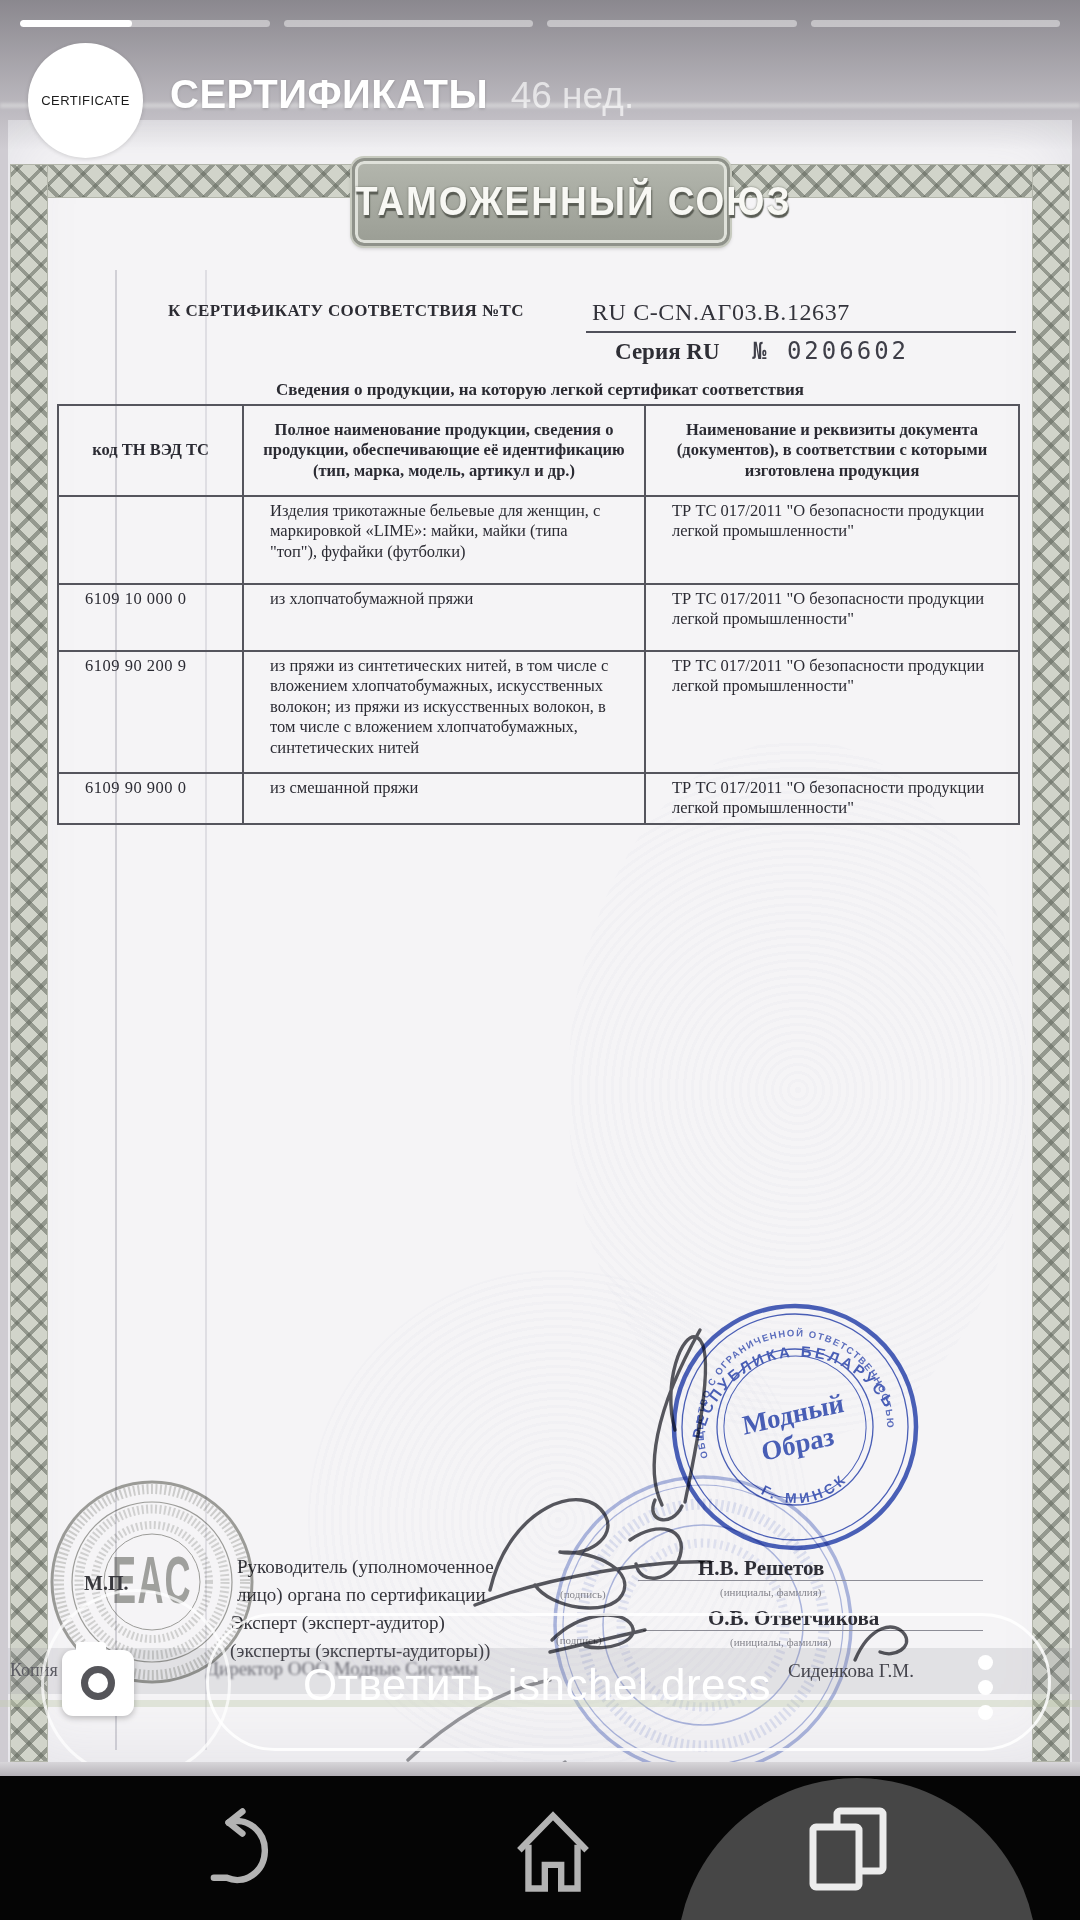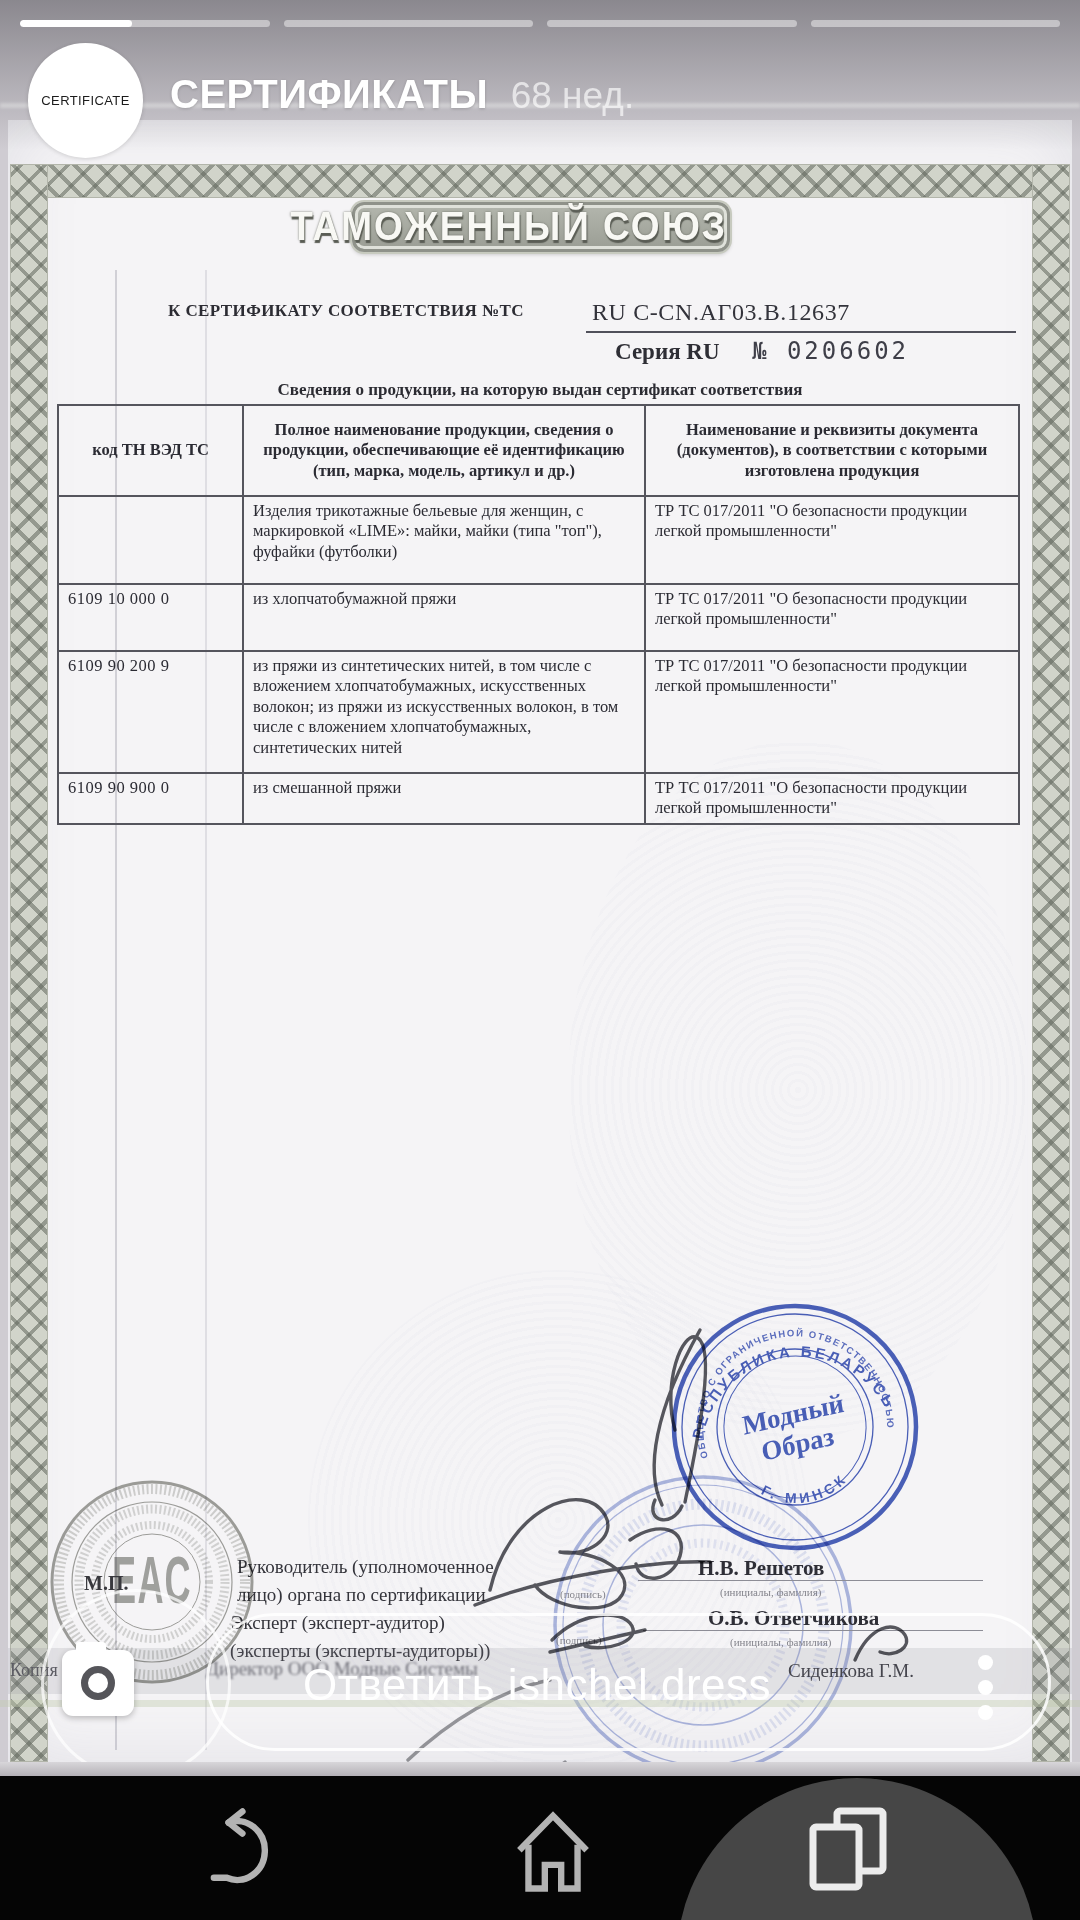--- a/index.html
+++ b/index.html
@@ -36,46 +36,46 @@
     border:1px solid #b2b5aa; }
   .gband.top { left:14px; top:44px; width:1036px; height:34px; }
   .gband.left { left:2px; top:44px; width:38px; height:1598px; }
   .gband.right { left:1024px; top:44px; width:38px; height:1598px; }
   .fold { position:absolute; top:150px; width:2px; height:1480px; }
   .fold.f1 { left:107px; background:rgba(115,115,132,.28); }
   .fold.f2 { left:197px; background:rgba(115,115,132,.16); }
   .wmark { position:absolute; border-radius:50%; opacity:.55; pointer-events:none;
     background:repeating-radial-gradient(circle, rgba(150,158,190,.07) 0 3px, transparent 3px 8px); }
 
-  .badge { position:absolute; left:344px; top:38px; width:378px; height:50px;
+  .badge { position:absolute; left:344px; top:38px; width:378px; height:88px;
            background:linear-gradient(180deg,#b3b6ad,#9b9e95);
            border:3px solid #8f928a; border-radius:12px;
            box-shadow:inset 0 0 0 3px #dfe1da, 0 0 0 2px #c7cabf, 0 2px 4px rgba(0,0,0,.25);
-           display:flex; align-items:center; justify-content:flex-end;margin-top:44px; }
+           display:flex; align-items:center; justify-content:flex-start; }
   .badge span { font-family:"Liberation Sans",sans-serif; font-weight:700; font-size:37px;
                 letter-spacing:2px; color:#f8f8f4; transform:scaleY(1.12);
                 text-shadow:0 0 2px #686b62, 1px 2px 1px #595c54; white-space:nowrap; }
 
   .doc-title { position:absolute; left:0; top:133px; width:1064px; text-align:center;
                font-size:36px; font-weight:700; letter-spacing:3px; color:#26262c; }
   .certline-label { position:absolute; left:160px; top:181px; font-size:17px; font-weight:700;
                     color:#2c2c33; letter-spacing:.4px; white-space:nowrap; }
   .certline-value { position:absolute; left:584px; top:179px; font-size:24px; color:#33333b;
                     letter-spacing:.6px; white-space:nowrap; }
   .certline-rule { position:absolute; left:578px; top:211px; width:430px; height:2px; background:#50505a; }
   .series-label { position:absolute; left:607px; top:219px; font-size:23px; font-weight:700; color:#2e2e35; }
   .series-value { position:absolute; left:744px; top:217px; font-family:"DejaVu Sans Mono",monospace;
                   font-size:24px; letter-spacing:3px; color:#3e3e48; }
   .tbl-caption { position:absolute; left:0; top:260px; width:1064px; text-align:center;
                  font-size:17px; font-weight:700; color:#2b2b32; }
 
   .tblwrap { position:absolute; left:49px; top:284px; }
   table.cert { border-collapse:collapse; table-layout:fixed; width:961px;
                font-size:16.5px; color:#2b2b33; }
-  table.cert td, table.cert th { border:2px solid #55555d; padding:4px 9px; line-height:1.24;
+  table.cert td, table.cert th { border:2px solid #55555d; padding:4px 26px; line-height:1.24;
                overflow:hidden; }
   table.cert th { font-weight:700; vertical-align:middle; text-align:center; padding:4px 14px; }
   table.cert td { vertical-align:top; text-align:left; }
   td.code { letter-spacing:.5px; padding-top:8px; }
 
   .slabel { position:absolute; font-size:19px; color:#34343b; white-space:nowrap; }
   .sname  { position:absolute; font-size:21px; font-weight:600; color:#2e2e36; white-space:nowrap; }
   .scap   { position:absolute; font-size:11px; color:#84848c; white-space:nowrap; }
   .sline  { position:absolute; height:1px; background:#8d8d96; }
   .scanband { position:absolute; left:0; top:1528px; width:1064px; height:46px;
@@ -135,21 +135,21 @@
     <div class="wmark" style="left:300px; top:1150px; width:500px; height:500px;"></div>
 
     <div class="badge">
       <span>ТАМОЖЕННЫЙ СОЮЗ</span>
     </div>
     <div class="certline-label">К СЕРТИФИКАТУ СООТВЕТСТВИЯ  №ТС</div>
     <div class="certline-value">RU C-CN.АГ03.B.12637</div>
     <div class="certline-rule"></div>
     <div class="series-label">Серия RU</div>
     <div class="series-value">№ 0206602</div>
-    <div class="tbl-caption">Сведения о продукции, на которую выдан сертификат соответствия</div>
+    <div class="tbl-caption">Сведения о продукции, на которую легкой сертификат соответствия</div>
 
     <div class="tblwrap">
       <table class="cert">
         <colgroup>
             <col style="width:185px">
             <col style="width:402px">
             <col style="width:374px">
           </colgroup>
         <tbody>
             <tr style="height:91px">
@@ -271,21 +271,21 @@
       </div>
     <div class="pbar"></div>
     <div class="pbar"></div>
     <div class="pbar"></div>
   </div>
   <div class="avatar">
     <span>CERTIFICATE</span>
   </div>
   <div class="story-head">
     <div class="story-user">СЕРТИФИКАТЫ</div>
-    <div class="story-time">68 нед.</div>
+    <div class="story-time">46 нед.</div>
   </div>
 
   <div class="greenline"></div>
 
   <div class="cam-ring"></div>
   <div class="cam-btn">
     <div class="cam-bump"></div>
     <div class="cam-lens"></div>
   </div>
   <div class="reply-pill">

